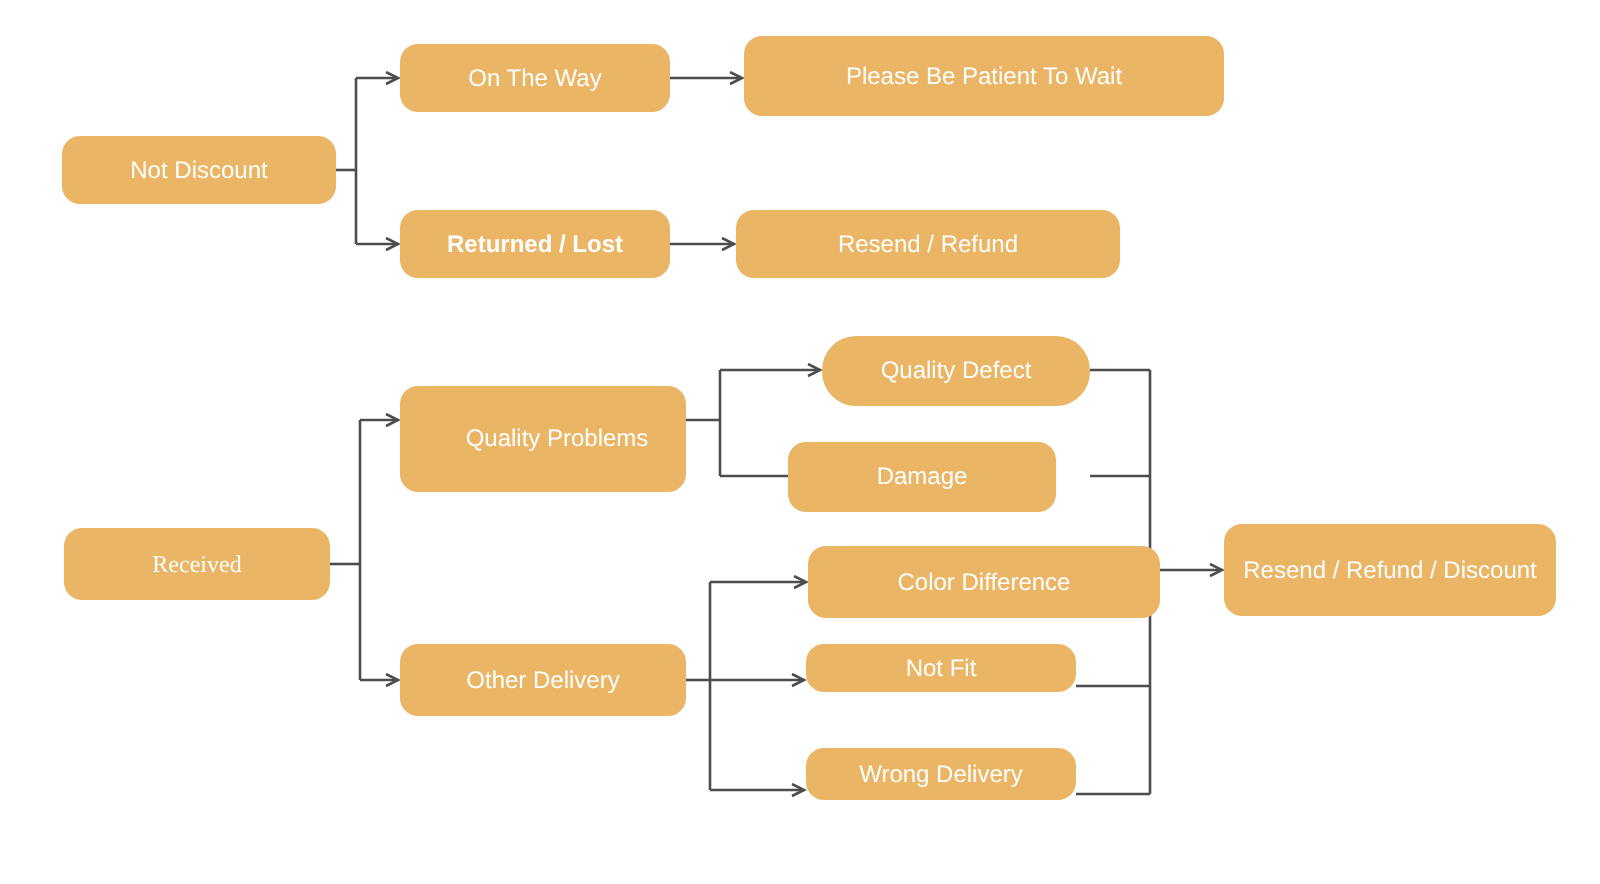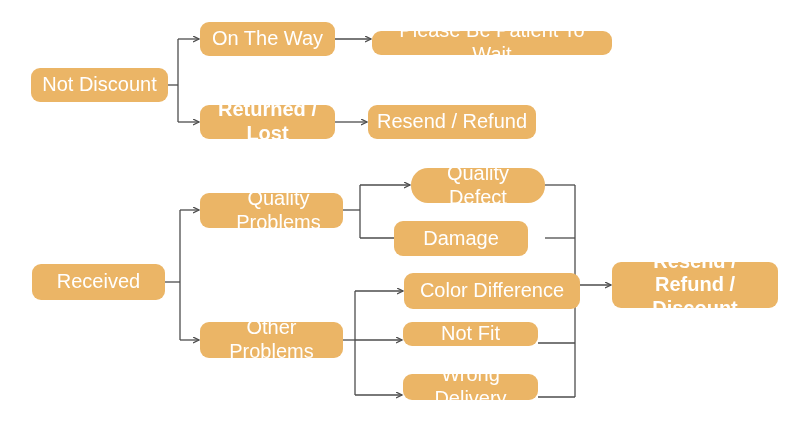--- a/index.html
+++ b/index.html
@@ -11,21 +11,21 @@
   html,body{margin:0;padding:0;background:#fff;}
   .stage{
     position:relative;width:800px;height:442px;background:var(--bg);
     overflow:hidden;font-family:"Liberation Sans",sans-serif;
   }
   .connectors{position:absolute;left:0;top:0;width:800px;height:442px;}
   .connectors path{fill:none;stroke:var(--connector);stroke-width:1.3;}
   .node{
     position:absolute;display:flex;align-items:center;justify-content:center;
     text-align:center;background:var(--node-fill);color:var(--node-text);
-    border-radius:9px;font-size:20px;line-height:1.18;padding:2px 6px;
+    border-radius:9px;font-size:12px;line-height:1.18;padding:2px 6px;
     box-sizing:border-box;
   }
 </style>
 </head>
 <body>
 
 <div class="stage">
 
   <svg class="connectors" viewBox="0 0 800 442" xmlns="http://www.w3.org/2000/svg" aria-hidden="true">
     <defs>
@@ -62,27 +62,27 @@
     <path d="M550,293 H575"></path>
     <path d="M538,343 H575"></path>
     <path d="M538,397 H575"></path>
     <path d="M575,185 V397"></path>
     <path d="M575,285 H611" marker-end="url(#arrowhead)"></path>
   </svg>
 
   <div>
       <div class="node" style="left: 31px; top: 68px; width: 137px; height: 34px;">Not Discount</div>
       <div class="node" style="left: 200px; top: 22px; width: 135px; height: 34px;">On The Way</div>
-      <div class="node" style="left: 372px; top: 31px; width: 240px; height: 24px;">Please Be Patient To Wait</div>
+      <div class="node" style="left: 372px; top: 18px; width: 240px; height: 40px;">Please Be Patient To Wait</div>
       <div class="node" style="left: 200px; top: 105px; width: 135px; height: 34px; font-weight: bold;">Returned / Lost</div>
-      <div class="node" style="left: 368px; top: 105px; width: 168px; height: 34px;">Resend / Refund</div>
-      <div class="node" style="left: 32px; top: 264px; width: 133px; height: 36px;">Received</div>
-      <div class="node" style="left: 200px; top: 193px; width: 143px; height: 35px; padding-left: 20px;">Quality Problems</div>
-      <div class="node" style="left: 200px; top: 322px; width: 143px; height: 36px;">Other Problems</div>
+      <div class="node" style="left: 368px; top: 105px; width: 192px; height: 34px;">Resend / Refund</div>
+      <div class="node" style="left: 32px; top: 264px; width: 133px; height: 36px; font-family: Liberation Serif, serif;">Received</div>
+      <div class="node" style="left: 200px; top: 193px; width: 143px; height: 53px; padding-left: 20px;">Quality Problems</div>
+      <div class="node" style="left: 200px; top: 322px; width: 143px; height: 36px;">Other Delivery</div>
       <div class="node" style="left: 411px; top: 168px; width: 134px; height: 35px; border-radius: 17px;">Quality Defect</div>
       <div class="node" style="left: 394px; top: 221px; width: 134px; height: 35px;">Damage</div>
       <div class="node" style="left: 404px; top: 273px; width: 176px; height: 36px;">Color Difference</div>
       <div class="node" style="left: 403px; top: 322px; width: 135px; height: 24px;">Not Fit</div>
       <div class="node" style="left: 403px; top: 374px; width: 135px; height: 26px;">Wrong Delivery</div>
-      <div class="node" style="left: 612px; top: 262px; width: 166px; height: 46px; font-weight: bold;">Resend / Refund / Discount</div>
+      <div class="node" style="left: 612px; top: 262px; width: 166px; height: 46px;">Resend / Refund / Discount</div>
     </div>
 
 </div>
 
 </body></html>

